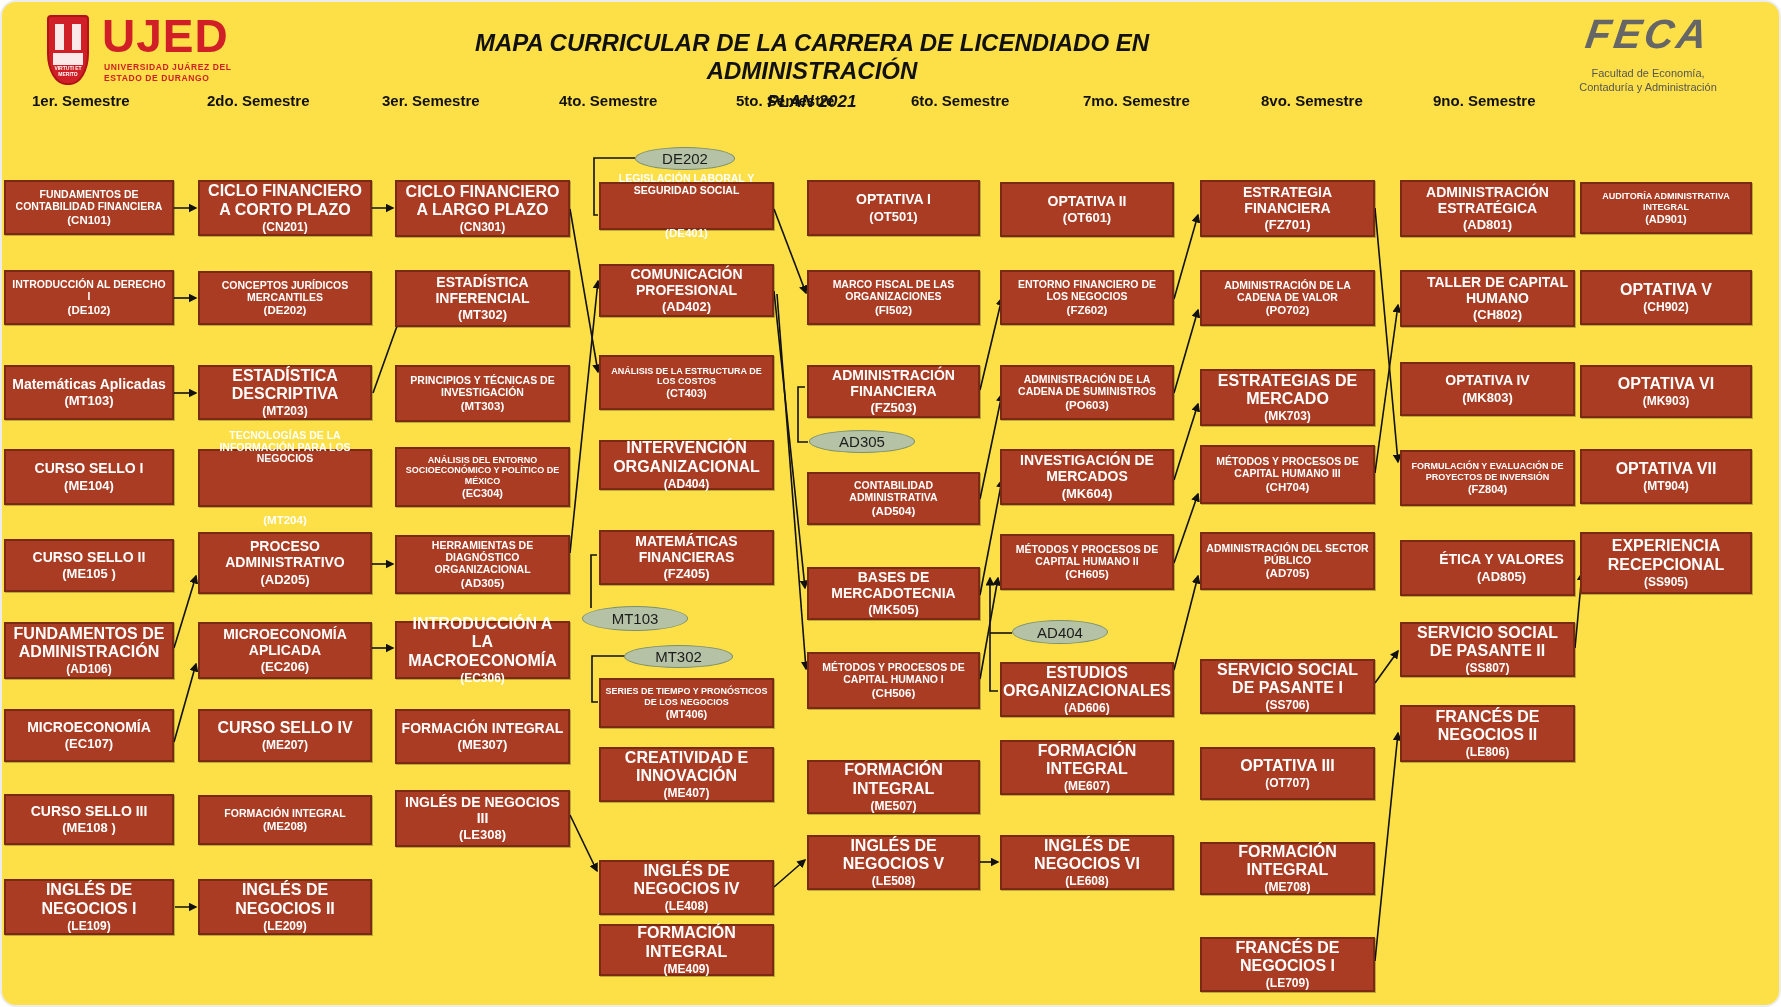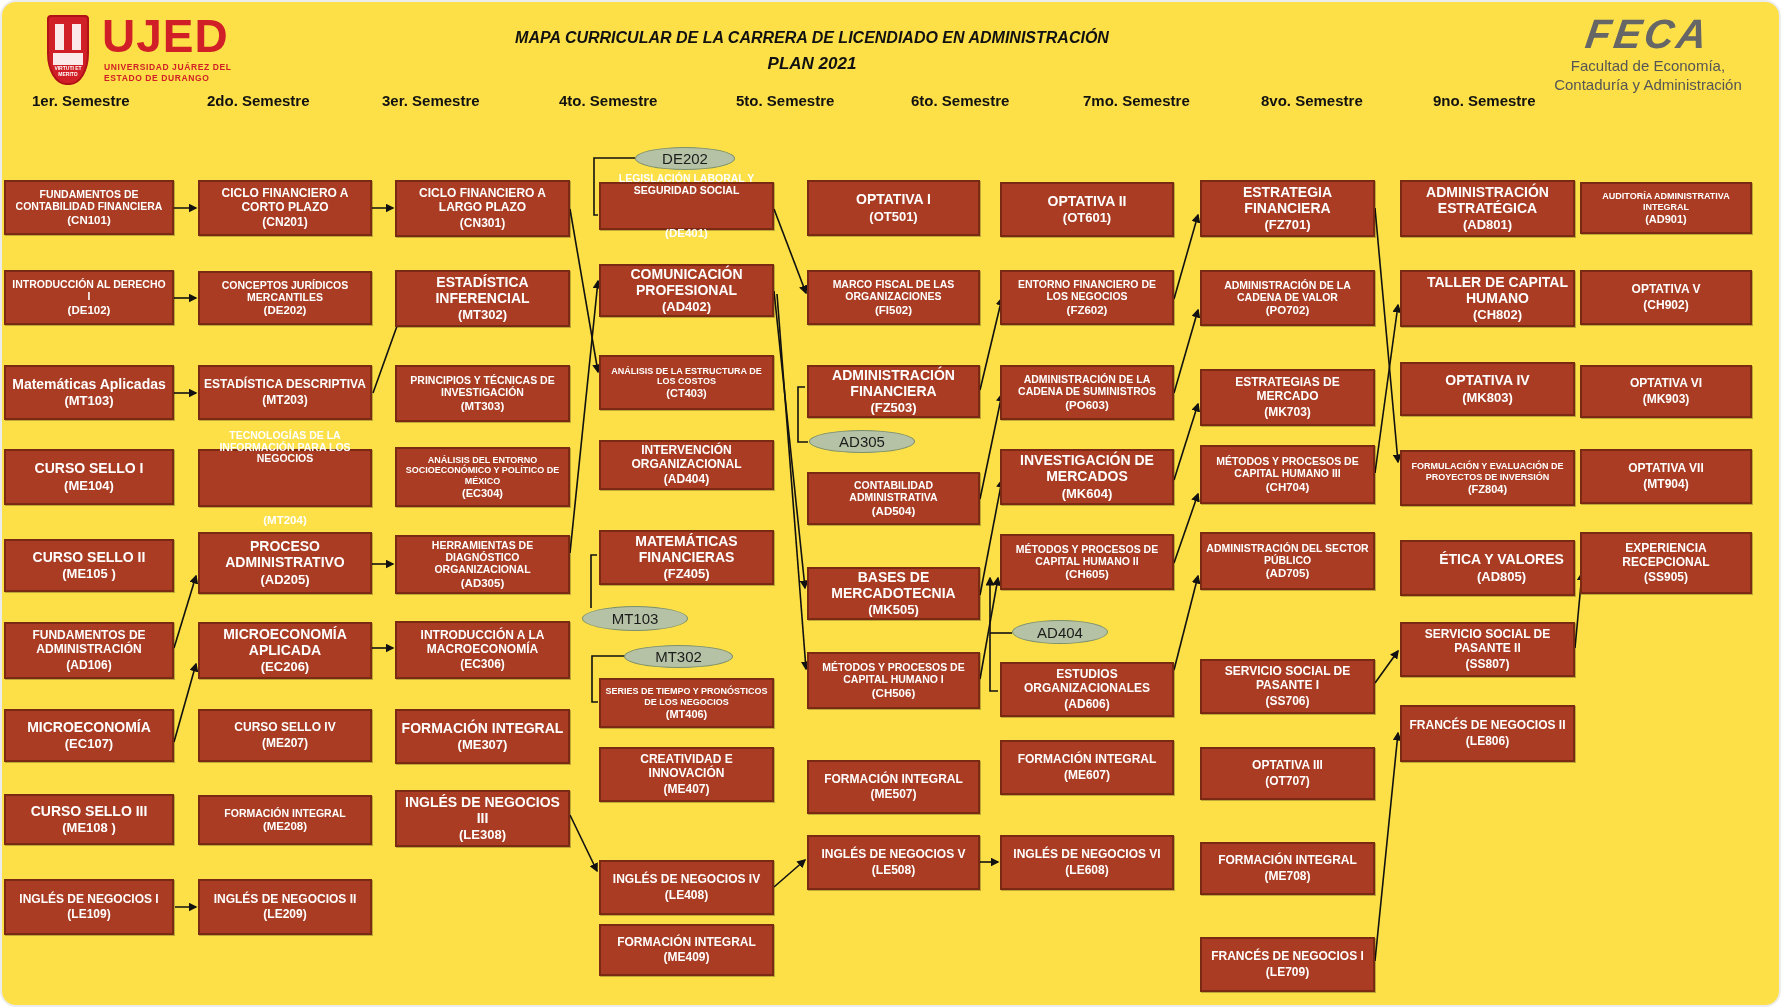--- a/index.html
+++ b/index.html
@@ -13,36 +13,36 @@
   .ujed-shield .tower{position:absolute;top:7px;width:9px;height:26px;background:#fff;opacity:.9;}
   .ujed-shield .t1{left:6px;} .ujed-shield .t2{right:6px;}
   .ujed-shield .band{position:absolute;left:4px;right:4px;top:36px;height:12px;background:#fff;opacity:.9;}
   .ujed-shield .motto{position:absolute;left:0;right:0;bottom:6px;color:#fff;font-size:5px;
         text-align:center;line-height:1.1;font-weight:bold;}
   .ujed-word{position:absolute;left:55px;top:-2px;color:#d01f26;font-size:46px;font-weight:bold;
         letter-spacing:1px;line-height:1;}
   .ujed-sub{position:absolute;left:57px;top:47px;color:#d01f26;font-size:8.5px;font-weight:bold;
         letter-spacing:.6px;line-height:1.35;}
   .title-block{position:absolute;left:450px;top:27px;width:720px;text-align:center;color:#111;}
-  .title-line1{font-size:16px;font-weight:bold;font-style:italic;}
+  .title-line1{font-size:24px;font-weight:bold;font-style:italic;}
   .title-line2{font-size:17px;font-weight:bold;font-style:italic;margin-top:7px;}
   .feca-logo{position:absolute;left:1540px;top:12px;width:212px;text-align:center;}
   .feca-word{display:inline-block;font-size:41px;font-weight:bold;font-style:italic;color:#666;
         letter-spacing:3px;transform:skewX(-8deg);line-height:1;}
-  .feca-sub{margin-top:2px;font-size:15px;color:#555;line-height:1.25;}
+  .feca-sub{margin-top:12px;font-size:11px;color:#555;line-height:1.25;}
   
   .sem-header{position:absolute;top:90px;font-size:15px;font-weight:600;color:#111;}
   
   .course{position:absolute;background:#a93c22;border:2px solid #7a2913;box-sizing:border-box;
         color:#fff;display:flex;flex-direction:column;align-items:center;justify-content:center;
         text-align:center;padding:2px 4px;box-shadow:1px 1px 0 rgba(0,0,0,.25);}
   .course .name{font-weight:bold;line-height:1.14;}
   .course .code{font-weight:bold;margin-top:1px;}
   .size-lg .name{font-size:14px;}   .size-lg .code{font-size:13px;}
-  .size-md .name{font-size:12px;} .size-md .code{font-size:12px;}
+  .size-md .name{font-size:16px;} .size-md .code{font-size:12px;}
   .size-sm .name{font-size:10.5px;} .size-sm .code{font-size:11.5px;}
   .size-xs .name{font-size:9px;}    .size-xs .code{font-size:11px;}
   
   .oval{position:absolute;background:#b5c2a6;border:1.5px solid #7c906c;border-radius:50%;
         display:flex;align-items:center;justify-content:center;font-size:15px;color:#1c1c1c;
         box-sizing:border-box;}
   
   #wires{position:absolute;left:0;top:0;pointer-events:none;}
 </style>
 </head>

